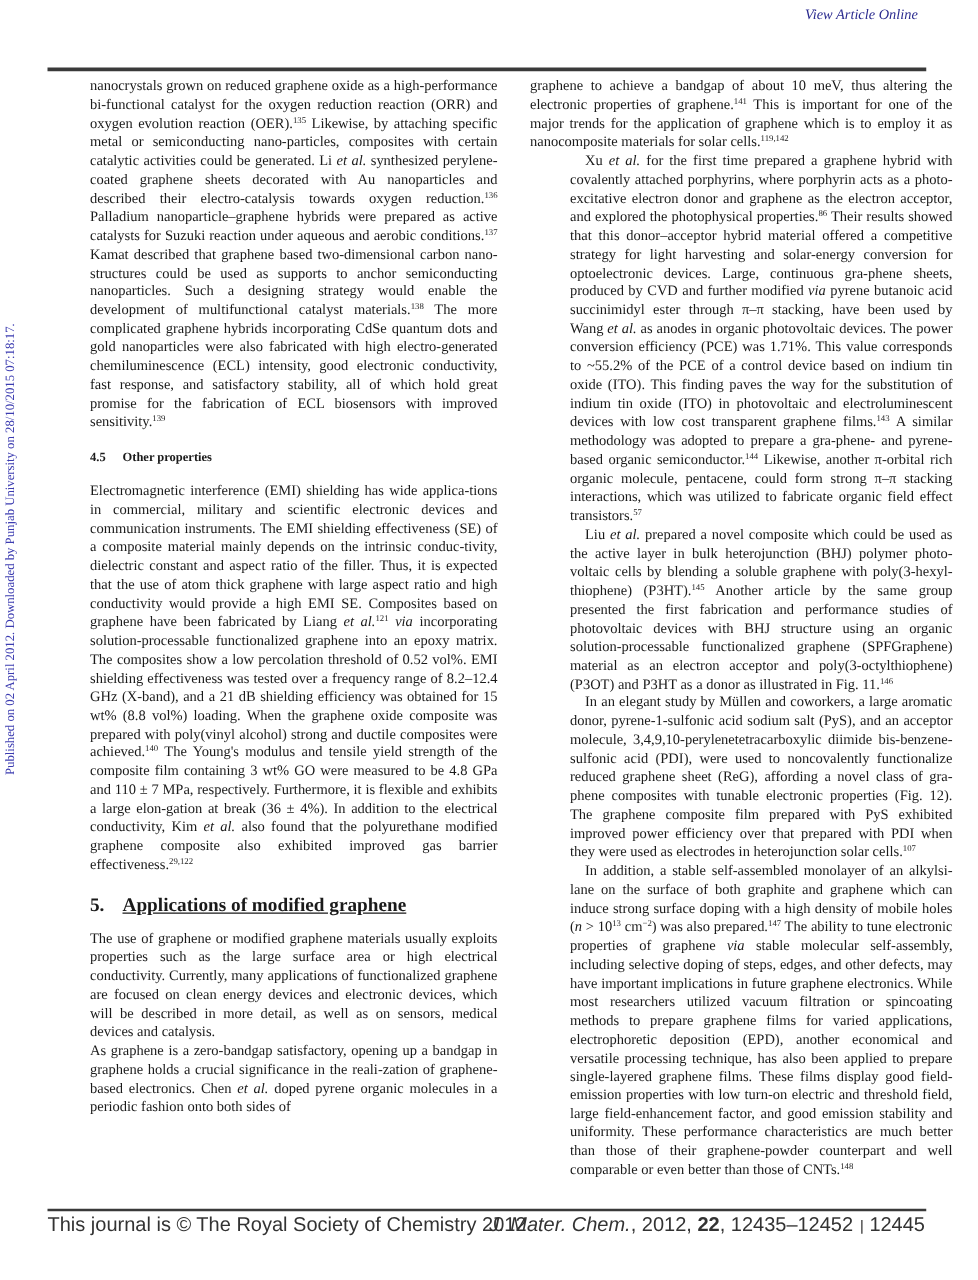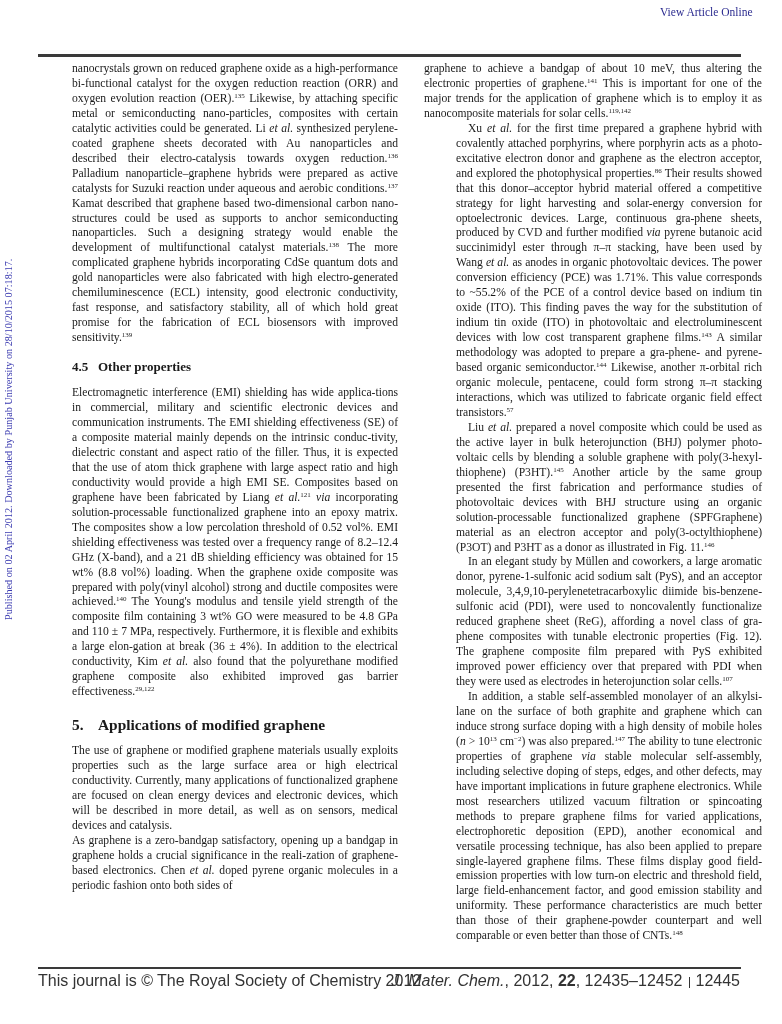--- a/index.html
+++ b/index.html
@@ -1,31 +1,31 @@
 <!DOCTYPE html>
 <html><head>
   <meta charset="utf-8">
   <style>
     html, body { margin: 0; padding: 0; background: #ffffff; }
     body { width: 782px; height: 1024px; position: relative; overflow: hidden;
       font-family: "Liberation Serif", "DejaVu Serif", serif; color: #1a1a1a; }
-    .view-online { position: absolute; top: 6px; left: 660px; font-size: 11.5px; color: #2b2b8f;
-      font-family: "Liberation Serif", serif; text-decoration: none; }
+    .view-online { position: absolute; top: 6px; left: 644px; font-size: 11.5px; color: #2b2b8f;
+      font-family: "Liberation Serif", serif; text-decoration: none; font-style: italic; }
     .top-rule { position: absolute; top: 54px; left: 38px; width: 703px; height: 3px; background: #3a3a3a; }
     .sidebar-stamp { position: absolute; left: 3px; top: 620px; transform-origin: 0 0; transform: rotate(-90deg);
       font-size: 10.2px; color: #3b3bb0; white-space: nowrap; font-family: "Liberation Serif", serif; }
     .col { position: absolute; top: 62px; font-size: 11.6px; line-height: 14.95px; text-align: justify; hyphens: manual; }
     .col-left { left: 72px; width: 326px; }
     .col-right { left: 424px; width: 338px; }
     .col p { margin: 0; }
     .col p.indent { text-indent: 12px; margin-left: 32px; }
     sup { font-size: 7px; line-height: 0; vertical-align: 4px; }
-    h3 { font-size: 13px; font-weight: bold; margin: 14px 0 12px 0; line-height: 14px; }
+    h3 { font-size: 10px; font-weight: bold; margin: 14px 0 12px 0; line-height: 14px; }
     h3 .num { display: inline-block; width: 26px; }
-    h2 { font-size: 15.4px; font-weight: bold; margin: 16px 0 10px 0; line-height: 18px; }
+    h2 { font-size: 15.4px; font-weight: bold; margin: 16px 0 10px 0; line-height: 18px; text-decoration: underline; }
     h2 .num { display: inline-block; width: 26px; }
     .footer-rule { position: absolute; top: 967px; left: 38px; width: 703px; height: 1.5px; background: #3a3a3a; }
     .footer-left { position: absolute; top: 972px; left: 38px; font-family: "Liberation Sans", "DejaVu Sans", sans-serif;
       font-size: 16px; color: #333; }
     .footer-right { position: absolute; top: 972px; right: 42px; font-family: "Liberation Sans", "DejaVu Sans", sans-serif;
       font-size: 16px; color: #333; }
     .footer-right .sep { display: inline-block; width: 1px; height: 11px; background: #333; margin: 0 6px; vertical-align: -2px; }
     .footer-right b { font-weight: bold; }
     i { font-style: italic; }
   </style>

